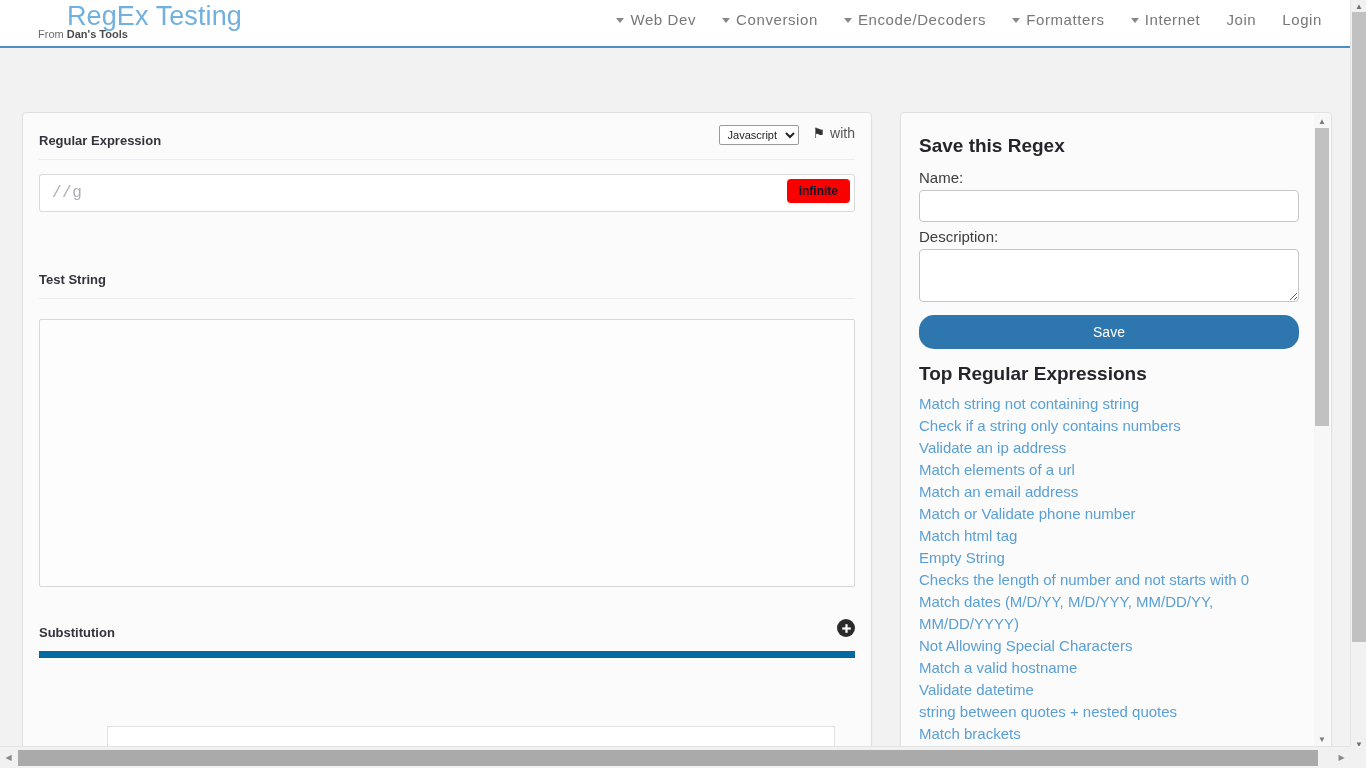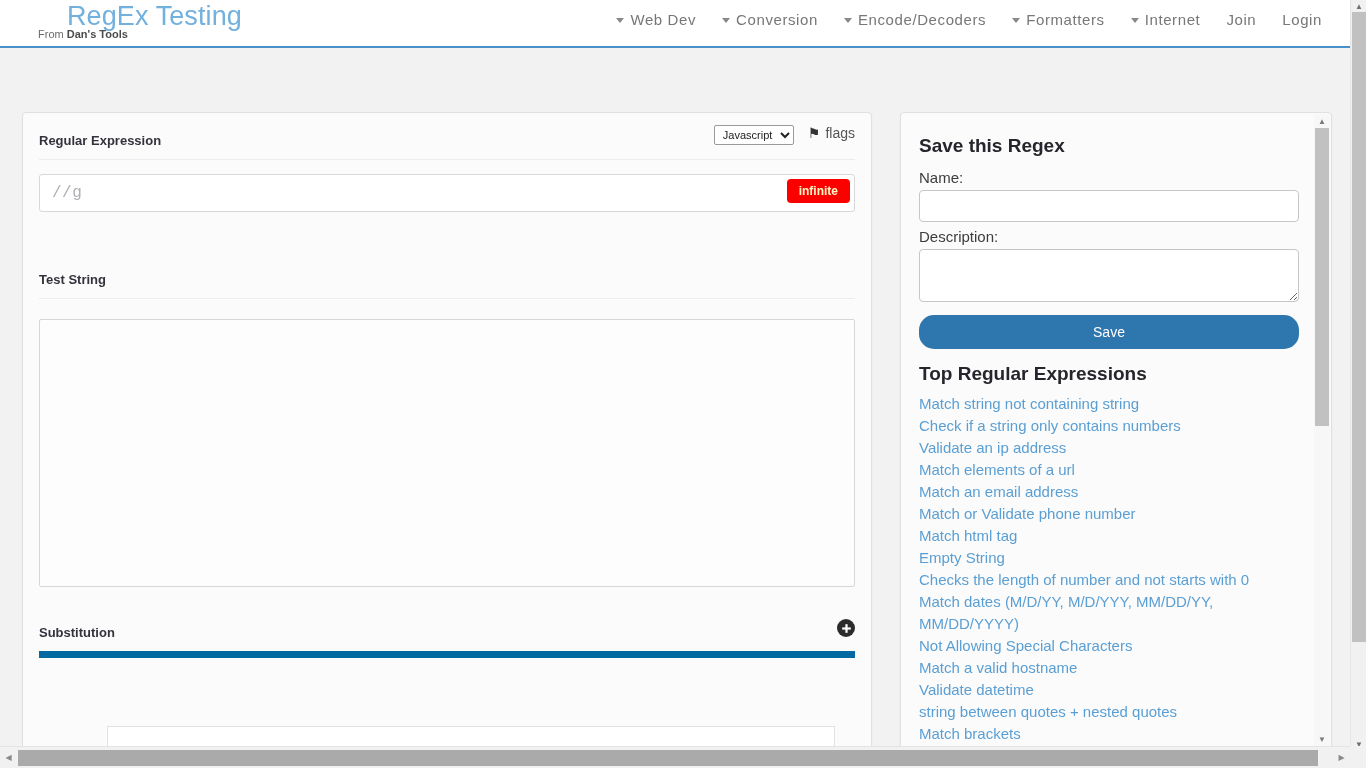--- a/index.html
+++ b/index.html
@@ -195,21 +195,21 @@
     font-size: 16px;
     color: #aeaeb4;
     padding-left: 12px;
     letter-spacing: .5px;
     user-select: none;
   }
   .infinite-badge {
     position: absolute;
     right: 4px; top: 4px;
     background: #fc0000;
-    color: #fef9c3;
+    color: #0f172a;
     font-size: 12px;
     font-weight: bold;
     border-radius: 4px;
     padding: 6px 12px;
     line-height: 1;
     cursor: pointer;
   }
 
   .test-area {
     margin: 20px 16px 0 16px;
@@ -394,21 +394,21 @@
       <div class="card" id="left-card">
 
         <div class="sec-head">
           <span class="sec-label">Regular Expression</span>
           <div class="re-controls">
             <select class="lang-select">
               <option>Javascript</option>
             </select>
             <div class="flags-btn">
               <span class="flag-glyph">⚑</span>
-              <span>flags</span>
+              <span>with</span>
             </div>
           </div>
         </div>
 
         <div class="regex-row">
           <span class="regex-input-text">//g</span>
           <div class="infinite-badge">infinite</div>
         </div>
 
         <div class="sec-head" style="margin-top:40px;">

